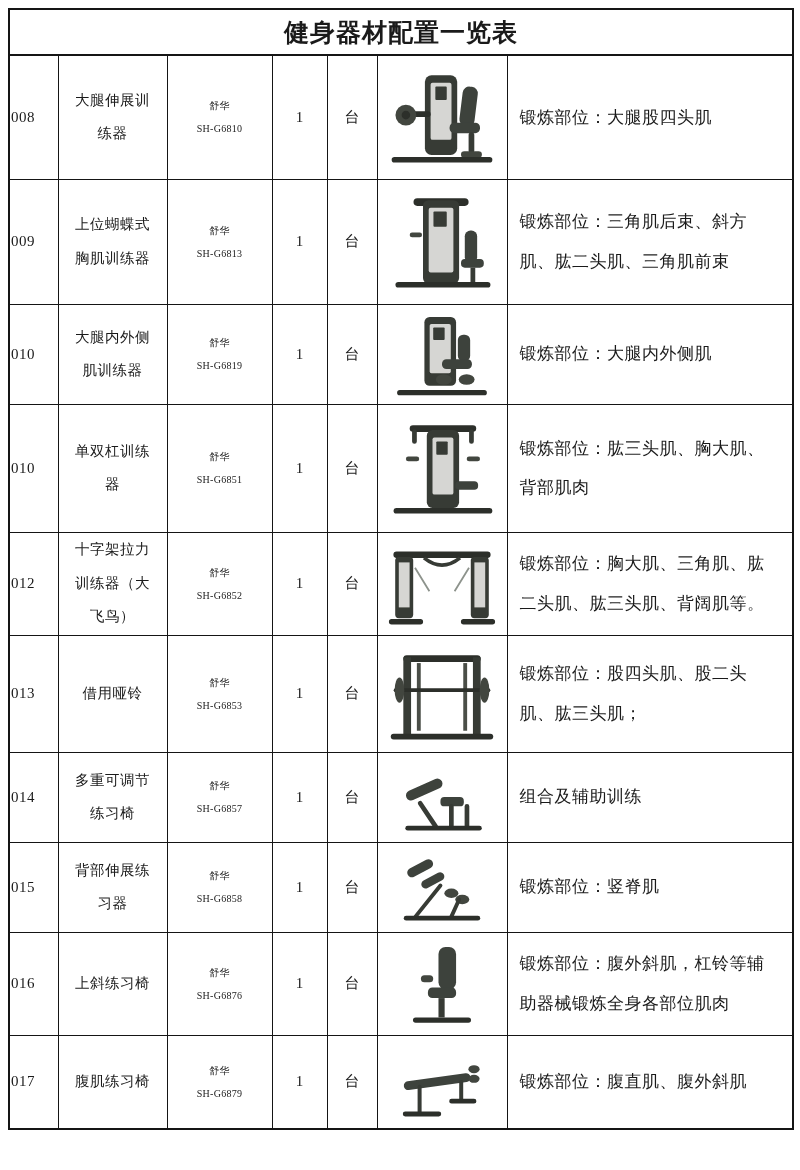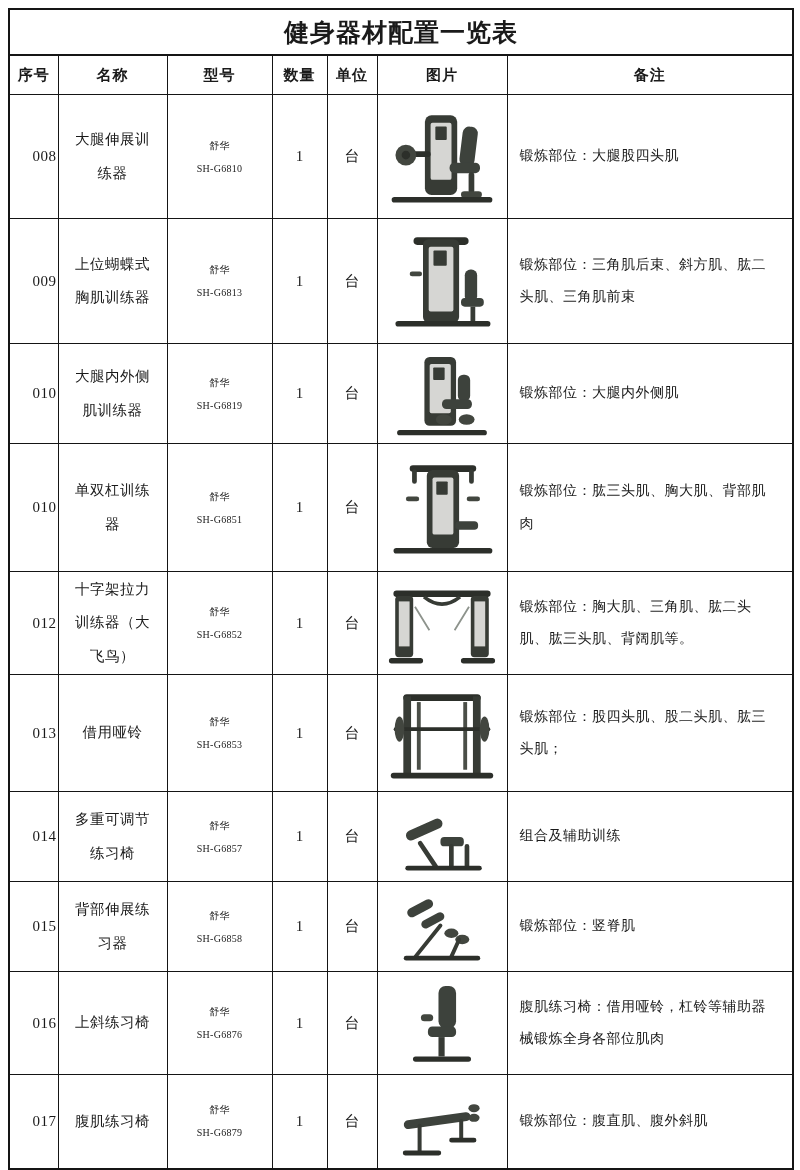--- a/index.html
+++ b/index.html
@@ -2,54 +2,45 @@
 <html><head>
 <meta charset="utf-8">
 <style>
   html,body{margin:0;padding:0;background:#ffffff;}
   body{width:800px;height:1170px;position:relative;font-family:"Liberation Serif","DejaVu Serif",serif;color:#1a1a1a;}
   table{position:absolute;left:8px;top:8px;width:784px;border-collapse:collapse;table-layout:fixed;}
   td,th{border:1px solid #151515;vertical-align:middle;overflow:hidden;}
   table{border:2px solid #151515;}
   .title-cell{height:42px;text-align:center;font-family:"Liberation Sans","DejaVu Sans",sans-serif;font-weight:bold;font-size:25px;letter-spacing:1px;border-bottom:2px solid #151515;}
   .head-row td{height:36px;text-align:center;font-weight:bold;font-size:15px;letter-spacing:1px;}
-  .c-no{text-align:right;font-size:15px;letter-spacing:0.5px;}
+  .c-no{text-align:left;font-size:15px;letter-spacing:0.5px;}
   .c-name{text-align:center;font-size:14.5px;line-height:2.3;padding:0 12px;letter-spacing:0.5px;}
   .c-model{text-align:center;font-size:10px;line-height:2.3;letter-spacing:0.3px;}
   .c-qty,.c-unit{text-align:center;font-size:15px;}
   .c-img{text-align:center;padding:2px;}
-  .c-remark{font-size:14px;line-height:2.3;padding:2px 20px 2px 12px;text-align:left;letter-spacing:0.5px;}
+  .c-remark{font-size:17px;line-height:2.3;padding:2px 20px 2px 12px;text-align:left;letter-spacing:0.5px;}
   .eq{display:inline-block;vertical-align:middle;}
 </style>
 </head>
 <body>
 
 <table>
   <colgroup>
     <col style="width:49px">
       <col style="width:109px">
       <col style="width:105px">
     <col style="width:55px">
       <col style="width:50px">
       <col style="width:130px">
       <col style="width:286px">
   </colgroup>
   <tbody>
       <tr>
     <td class="title-cell" colspan="7">健身器材配置一览表</td>
   </tr>
-  <tr class="head-row">
-    <td>序号</td>
-    <td>名称</td>
-    <td>型号</td>
-    <td>数量</td>
-    <td>单位</td>
-    <td>图片</td>
-    <td>备注</td>
-  </tr>
 
   <tr style="height:124px">
     <td class="c-no">008</td>
     <td class="c-name">大腿伸展训练器</td>
     <td class="c-model">
       <div>舒华</div>
       <div>SH-G6810</div>
     </td>
     <td class="c-qty">1</td>
     <td class="c-unit">台</td>
@@ -247,21 +238,21 @@
     <td class="c-unit">台</td>
     <td class="c-img">
       <svg class="eq" width="106" height="88" viewBox="0 0 120 100">
         <rect x="56" y="8" width="20" height="48" rx="8" fill="#3d423c"></rect>
         <rect x="44" y="54" width="32" height="12" rx="5" fill="#3d423c"></rect>
         <rect x="36" y="40" width="14" height="8" rx="4" fill="#42463f"></rect>
         <rect x="56" y="66" width="7" height="22" fill="#373b35"></rect>
         <path d="M30 91 h60" stroke="#2c2f2a" stroke-width="6" stroke-linecap="round" fill="none"></path>
       </svg>
     </td>
-    <td class="c-remark">腹肌练习椅：借用哑铃，杠铃等辅助器械锻炼全身各部位肌肉</td>
+    <td class="c-remark">锻炼部位：腹外斜肌，杠铃等辅助器械锻炼全身各部位肌肉</td>
   </tr>
 
   <tr style="height:94px">
     <td class="c-no">017</td>
     <td class="c-name">腹肌练习椅</td>
     <td class="c-model">
       <div>舒华</div>
       <div>SH-G6879</div>
     </td>
     <td class="c-qty">1</td>

